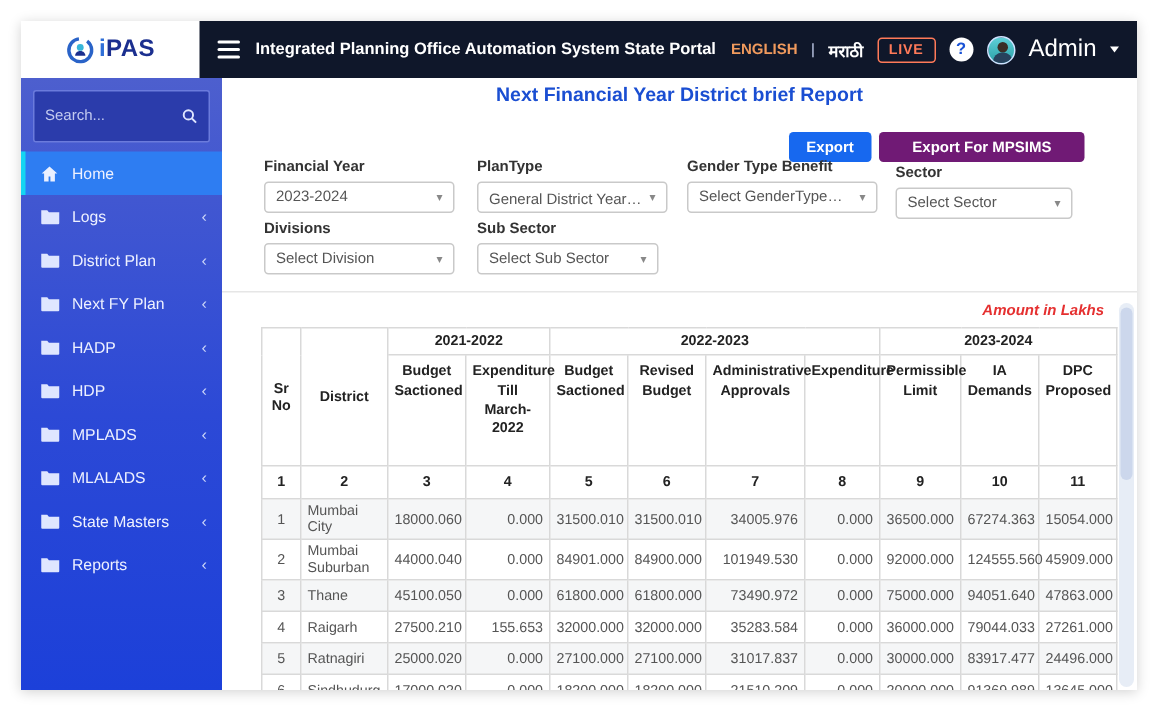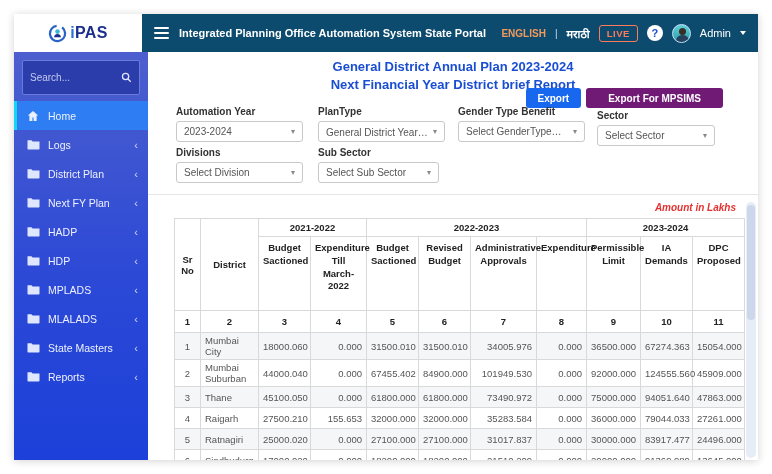--- a/index.html
+++ b/index.html
@@ -5,37 +5,37 @@
   * { box-sizing: border-box; margin: 0; padding: 0; }
   html,body { width:772px; height:474px; background:#fff; font-family:"Liberation Sans",sans-serif; overflow:hidden; }
   .app { position:absolute; left:14px; top:14px; width:744px; height:446px; background:#fff;
          box-shadow:0 1px 8px rgba(0,0,0,.18); overflow:hidden; }
 
   
   .topbar { position:absolute; left:0; top:0; right:0; height:38px; display:flex; }
   .logo-box { width:128px; background:#fff; display:flex; align-items:center; justify-content:center; gap:3px; }
   .brand { font-size:16px; font-weight:bold; letter-spacing:.3px; }
   .brand .bi { color:#2f6fd8; } .brand .bp { color:#1b2f8f; }
-  .nav { flex:1; background:#0c4a6e; display:flex; align-items:center; padding:0 12px; gap:10px; color:#fff; }
+  .nav { flex:1; background:#0f172a; display:flex; align-items:center; padding:0 12px; gap:10px; color:#fff; }
   .hamburger { display:flex; flex-direction:column; gap:3px; cursor:pointer; }
   .hamburger span { display:block; width:15px; height:2px; background:#fff; border-radius:1px; }
   .nav-title { font-size:11px; font-weight:bold; white-space:nowrap; }
   .nav-right { margin-left:auto; display:flex; align-items:center; gap:9px; }
   .lang-en { color:#f09a5d; font-size:10px; font-weight:bold; }
   .lang-sep { color:#cdd8f7; font-size:10px; }
   .lang-mr { color:#fff; font-size:11px; font-weight:bold; }
   .live { color:#ff7a59; border:1px solid #ff7a59; border-radius:3px; font-size:9.5px; font-weight:bold;
           padding:2px 7px; letter-spacing:.5px; }
   .help { width:16px; height:16px; border-radius:50%; background:#fff; color:#1952d6; font-size:11px;
           font-weight:bold; display:flex; align-items:center; justify-content:center; }
   .avatar { width:19px; height:19px; border-radius:50%; background:linear-gradient(180deg,#5fd0d8,#2a9fa6);
             position:relative; overflow:hidden; border:1px solid #cfe2ff; }
   .avatar::before { content:""; position:absolute; left:6px; top:3px; width:7px; height:7px; border-radius:50%; background:#3a2e26; }
   .avatar::after { content:""; position:absolute; left:3px; top:10px; width:13px; height:9px; border-radius:6px 6px 0 0; background:#27415c; }
-  .admin-label { font-size:11px; color:#fff; }
+  .admin-label { font-size:16px; color:#fff; }
   .caret-down { width:0; height:0; border-left:3.5px solid transparent; border-right:3.5px solid transparent; border-top:4px solid #fff; }
 
   
   .sidebar { position:absolute; left:0; top:38px; width:134px; bottom:0;
              background:linear-gradient(180deg,#4d5fce 0%, #2c49d6 55%, #1c40d9 100%); }
   .search-row { margin:8px 8px 6px 8px; height:35px; background:#2b3cab; border:1px solid #6b7bdc; border-radius:2px;
                 display:flex; align-items:center; padding:0 7px; }
   .search-row input { flex:1; background:transparent; border:none; outline:none; color:#e6eaff;
                       font-size:10px; font-family:"Liberation Sans",sans-serif; min-width:0; }
   .search-row input::placeholder { color:#c3cbf0; }
@@ -219,30 +219,29 @@
               <path d="M.5 1.2h4l1.1 1.3h6.9v7.3a.7.7 0 0 1-.7.7H1.2a.7.7 0 0 1-.7-.7z" fill="#dfe6ff"></path>
             </svg>
           </span>
           <span>Reports</span>
           <span class="chev">‹</span>
         </div>
       </div>
   </div>
 
   <div class="content">
-    <div class="page-title1">General District Annual Plan 2023-2024</div>
     <div class="page-title2">Next Financial Year District brief Report</div>
 
     <div class="export-row">
       <button class="btn btn-export">Export</button>
       <button class="btn btn-mpsims">Export For MPSIMS</button>
     </div>
 
     <div class="filter f1">
-      <span class="flabel">Automation Year</span>
+      <span class="flabel">Financial Year</span>
       <div class="fselect">
         <span class="fvalue">2023-2024</span>
         <span class="fcaret">▾</span>
       </div>
     </div>
     <div class="filter f2">
       <span class="flabel">PlanType</span>
       <div class="fselect">
         <span class="fvalue">General District Yearly Planसर्...</span>
         <span class="fcaret">▾</span>
@@ -340,21 +339,21 @@
               <td class="num">0.000</td>
               <td class="num">36500.000</td>
               <td class="num">67274.363</td>
               <td class="num">15054.000</td>
             </tr>
             <tr>
               <td class="sr">2</td>
               <td class="dist">Mumbai Suburban</td>
               <td class="num">44000.040</td>
               <td class="num">0.000</td>
-              <td class="num">67455.402</td>
+              <td class="num">84901.000</td>
               <td class="num">84900.000</td>
               <td class="num">101949.530</td>
               <td class="num">0.000</td>
               <td class="num">92000.000</td>
               <td class="num">124555.560</td>
               <td class="num">45909.000</td>
             </tr>
             <tr>
               <td class="sr">3</td>
               <td class="dist">Thane</td>

